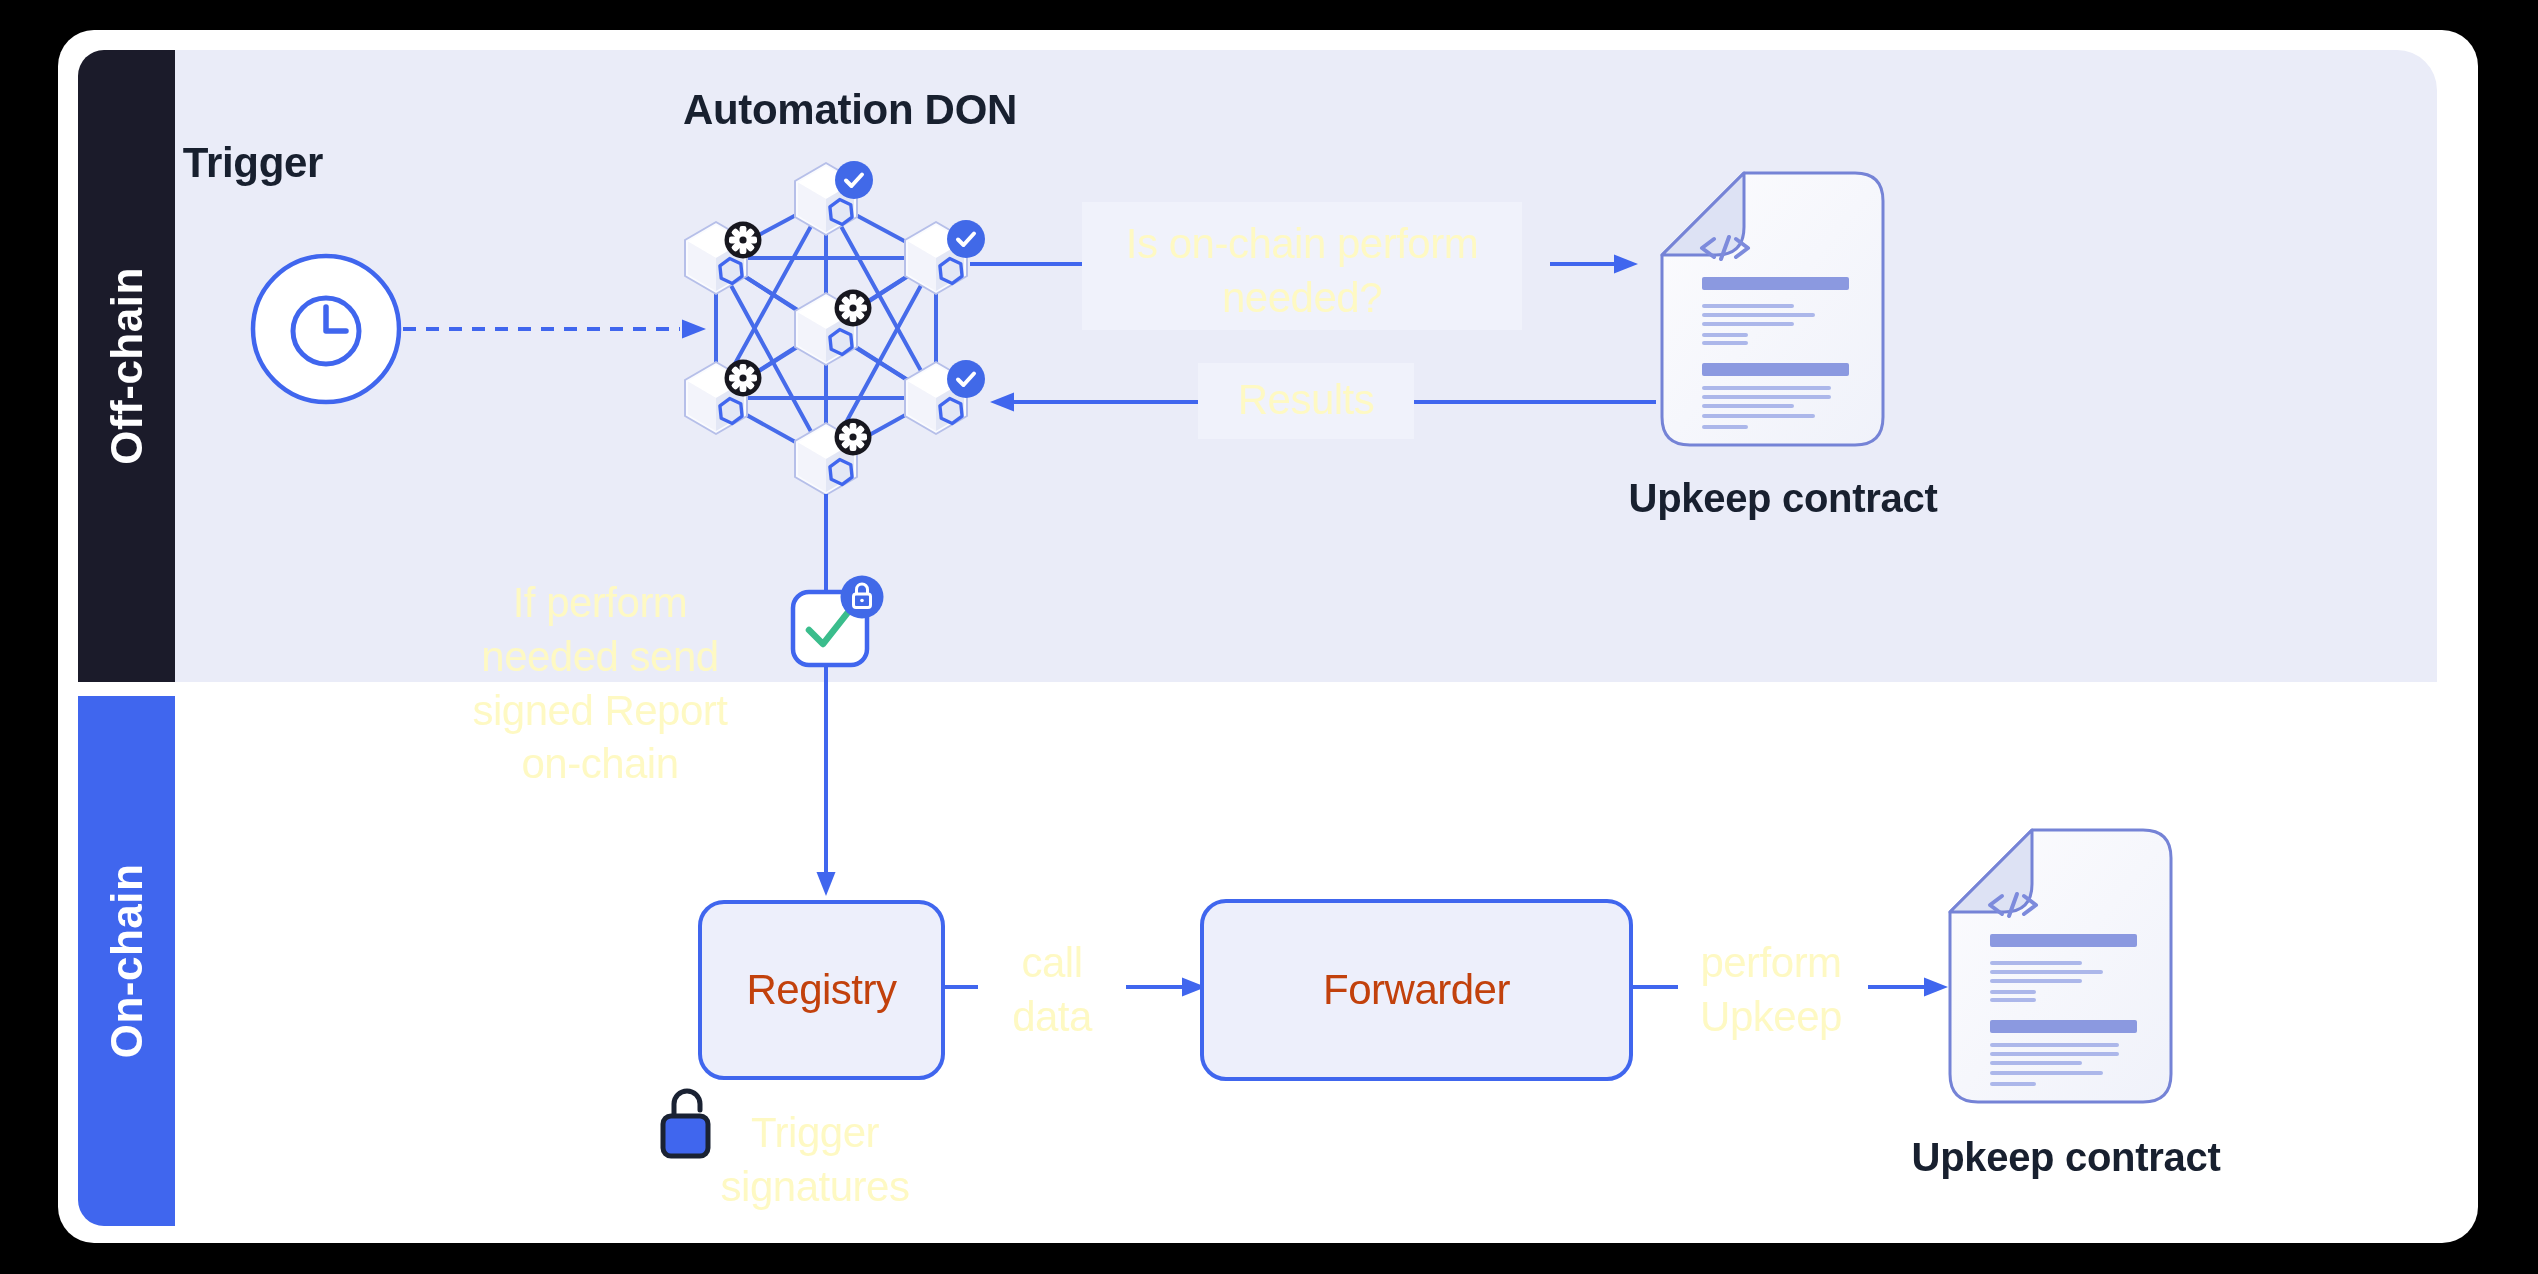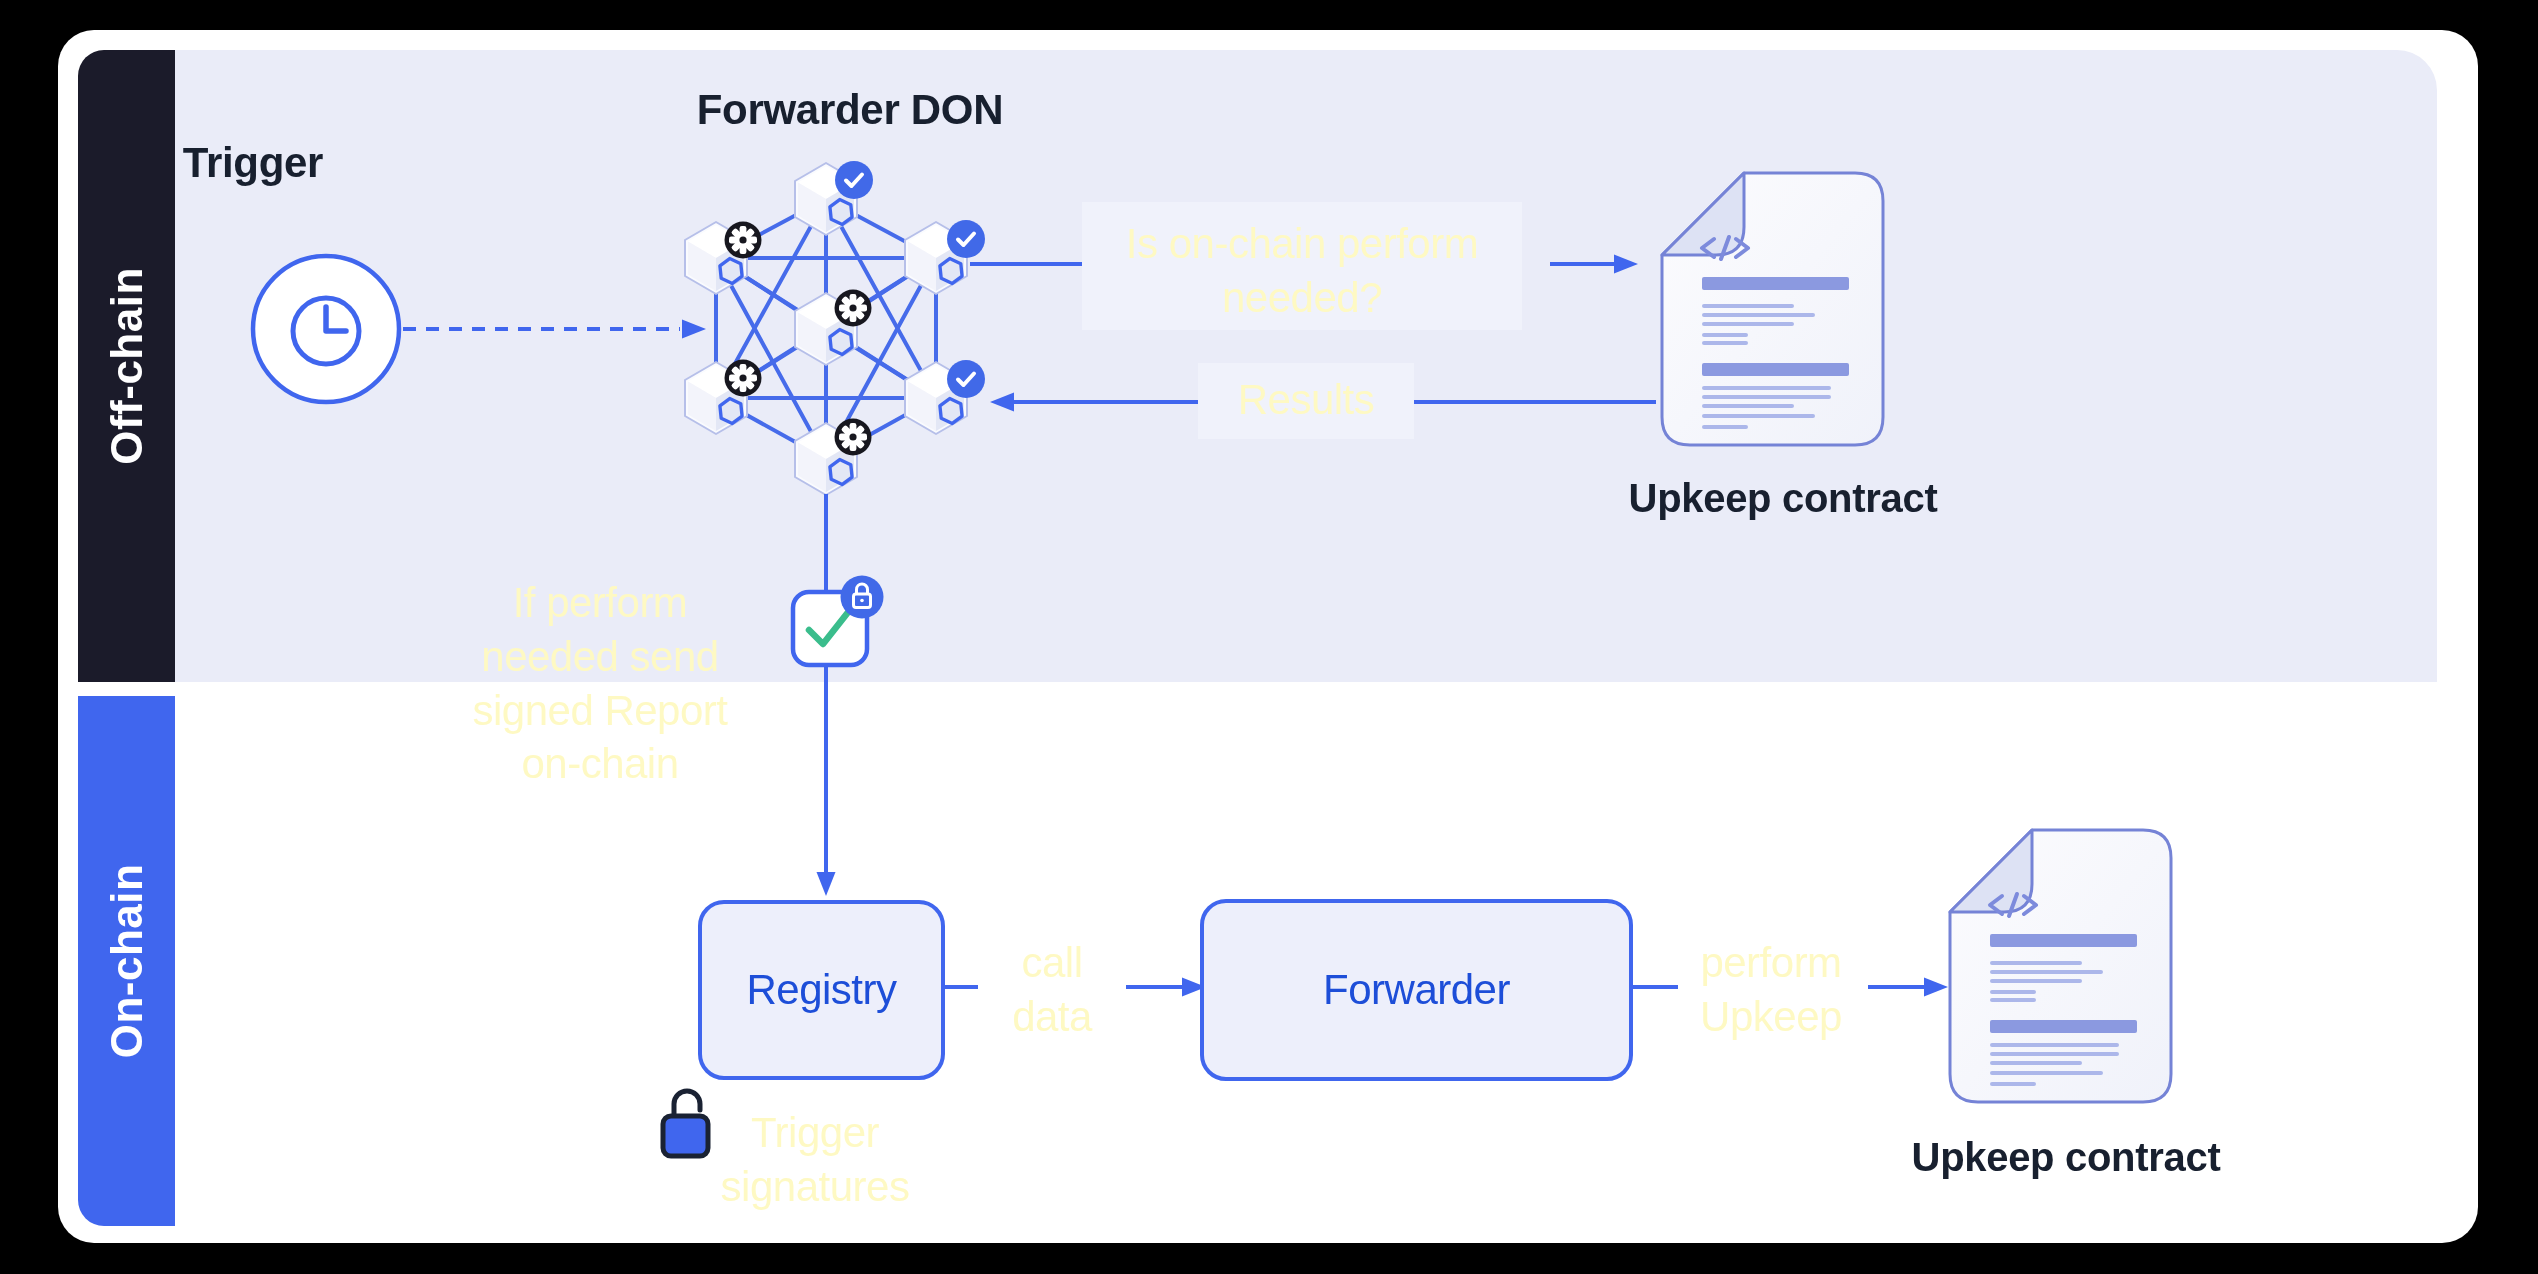--- a/index.html
+++ b/index.html
@@ -11,21 +11,21 @@
   .bar-offchain{top:50px;height:632px;background:#1B1B2A;border-radius:26px 0 0 0;}
   .bar-onchain{top:696px;height:530px;background:#4066EE;border-radius:0 0 0 26px;}
   .bar-label{position:absolute;left:50%;top:50%;transform:translate(-50%,-50%) rotate(-90deg);
              color:#fff;font-weight:700;font-size:44px;letter-spacing:0.5px;white-space:nowrap;}
   svg.overlay{position:absolute;left:0;top:0;z-index:3;pointer-events:none;}
   .txt{position:absolute;transform:translate(-50%,-50%);text-align:center;white-space:pre-line;z-index:5;}
   .t-bold{font-weight:700;font-size:42px;color:#18202F;letter-spacing:-0.3px;}
   .t-gray{font-weight:400;font-size:42px;color:#fef9c3;line-height:1.28;letter-spacing:-0.5px;}
   .flowbox{position:absolute;background:#EDEFFB;border:4px solid #4066EE;border-radius:26px;
            display:flex;align-items:center;justify-content:center;z-index:4;}
-  .flowbox span{font-size:42px;color:#1d4ed8;letter-spacing:-0.5px;}
+  .flowbox span{font-size:42px;color:#c2410c;letter-spacing:-0.5px;}
   .subtlebg{position:absolute;background:#F0F2FB;z-index:2;}
 </style>
 </head>
 <body>
 
 <div class="stage">
   <div class="card"></div>
   <div class="panel-offchain"></div>
 
   <div class="bar bar-offchain">
@@ -206,21 +206,21 @@
   </svg>
 
   <div class="flowbox" style="left:698px;top:900px;width:239px;height:172px;">
     <span>Registry</span>
   </div>
   <div class="flowbox" style="left:1200px;top:899px;width:425px;height:174px;">
     <span>Forwarder</span>
   </div>
 
   <div class="txt t-bold" style="left:253px;top:163px;">Trigger</div>
-  <div class="txt t-bold" style="left:850px;top:110px;">Forwarder DON</div>
+  <div class="txt t-bold" style="left:850px;top:110px;">Automation DON</div>
   <div class="txt t-gray" style="left:1302px;top:271px;">Is on-chain perform
 needed?</div>
   <div class="txt t-gray" style="left:1306px;top:400px;">Results</div>
   <div class="txt t-bold" style="left:1783px;top:498px;font-size:40px;">Upkeep contract</div>
   <div class="txt t-gray" style="left:600px;top:683px;">If perform
 needed send
 signed Report
 on-chain</div>
   <div class="txt t-gray" style="left:1052px;top:990px;">call
 data</div>

